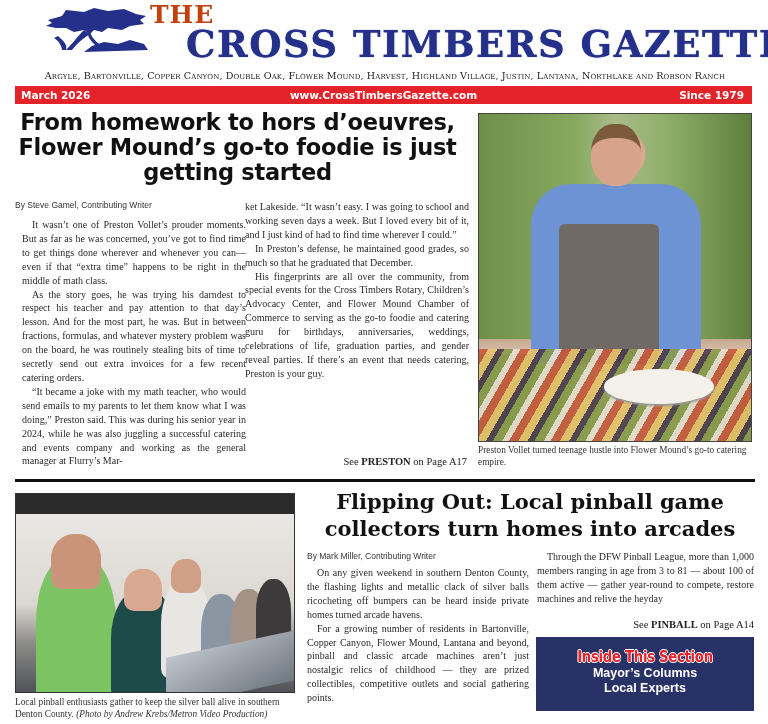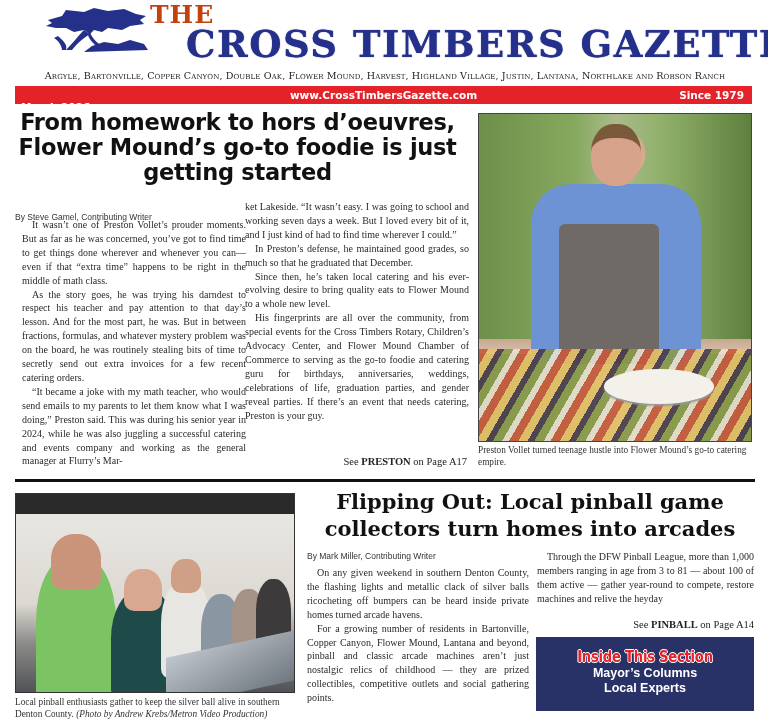--- a/index.html
+++ b/index.html
@@ -7,28 +7,28 @@
   body { position: relative; font-family: "Liberation Serif", serif; color: #222; }
 
   
   .masthead { position: absolute; left: 0; top: 0; width: 768px; height: 86px; }
   .logo-tree { position: absolute; left: 44px; top: 6px; width: 104px; height: 46px; }
   .mast-the { position: absolute; left: 150px; top: 2px; font-family: "DejaVu Serif", serif; font-weight: bold; font-size: 25px; color: #c2410c; letter-spacing: 1px; line-height: 1; }
   .mast-title { position: absolute; left: 186px; top: 26px; font-family: "DejaVu Serif", serif; font-weight: bold; font-size: 37px; color: #24308a; letter-spacing: 1.5px; line-height: 1; white-space: nowrap; text-shadow: 0 0 1px #24308a; }
   .mast-towns { position: absolute; left: 15px; top: 70px; width: 740px; text-align: center; font-family: "DejaVu Serif", serif; font-weight: normal; font-size: 9.6px; color: #222; font-variant: small-caps; letter-spacing: 0.1px; white-space: nowrap; }
 
   .redbar { position: absolute; left: 15px; top: 86px; width: 737px; height: 18px; background: #e3222a; color: #fff; font-family: "DejaVu Sans", sans-serif; font-weight: bold; font-size: 10.5px; line-height: 18px; }
-  .redbar .date { position: absolute; left: 6px; margin-top: 12px; }
+  .redbar .date { position: absolute; left: 6px; }
   .redbar .url { position: absolute; left: 0; right: 0; text-align: center; }
   .redbar .since { position: absolute; right: 8px; }
 
   
   .headline1 { position: absolute; left: 15px; top: 110px; width: 445px; text-align: center; font-family: "DejaVu Sans", sans-serif; font-weight: bold; font-size: 22.5px; line-height: 25px; color: #111; letter-spacing: -0.3px; }
   .byline { font-family: "Liberation Sans", sans-serif; font-size: 8.5px; color: #333; }
-  .byline1 { position: absolute; left: 15px; top: 212px; }
+  .byline1 { position: absolute; left: 15px; top: 200px; }
   .col { position: absolute; font-size: 10px; line-height: 13.9px; color: #2a2a2a; text-align: justify; }
   .col p { text-indent: 10px; }
   .col1 { left: 22px; top: 218px; width: 224px; }
   .col2 { left: 245px; top: 200px; width: 224px; }
   .col2 p.cont { text-indent: 0; }
   .jump { position: absolute; font-size: 10.5px; color: #222; }
   .jump b { font-weight: bold; }
   .jump1 { right: 301px; top: 456px; }
 
   .photo1 { position: absolute; left: 478px; top: 113px; width: 274px; height: 329px; border: 1px solid #444; overflow: hidden;
@@ -92,21 +92,20 @@
 
 <div class="col col1">
   <p>It wasn’t one of Preston Vollet’s prouder moments. But as far as he was concerned, you’ve got to find time to get things done wherever and whenever you can—even if that “extra time” happens to be right in the middle of math class.</p>
   <p>As the story goes, he was trying his darndest to respect his teacher and pay attention to that day’s lesson. And for the most part, he was. But in between fractions, formulas, and whatever mystery problem was on the board, he was routinely stealing bits of time to secretly send out extra invoices for a few recent catering orders.</p>
   <p>“It became a joke with my math teacher, who would send emails to my parents to let them know what I was doing,” Preston said. This was during his senior year in 2024, while he was also juggling a successful catering and events company and working as the general manager at Flurry’s Mar-</p>
 </div>
 
 <div class="col col2">
   <p class="cont">ket Lakeside. “It wasn’t easy. I was going to school and working seven days a week. But I loved every bit of it, and I just kind of had to find time wherever I could.”</p>
   <p>In Preston’s defense, he maintained good grades, so much so that he graduated that December.</p>
-  <p>Since then, he’s taken local catering and his ever-evolving desire to bring quality eats to Flower Mound to a whole new level.</p>
   <p>His fingerprints are all over the community, from special events for the Cross Timbers Rotary, Children’s Advocacy Center, and Flower Mound Chamber of Commerce to serving as the go-to foodie and catering guru for birthdays, anniversaries, weddings, celebrations of life, graduation parties, and gender reveal parties. If there’s an event that needs catering, Preston is your guy.</p>
 </div>
 
 <div class="jump jump1"><span>See </span><b>PRESTON</b><span> on Page A17</span></div>
 
 <div class="photo1">
   <div class="shirt"></div>
   <div class="apron"></div>
   <div class="head"></div>
   <div class="food"></div>

